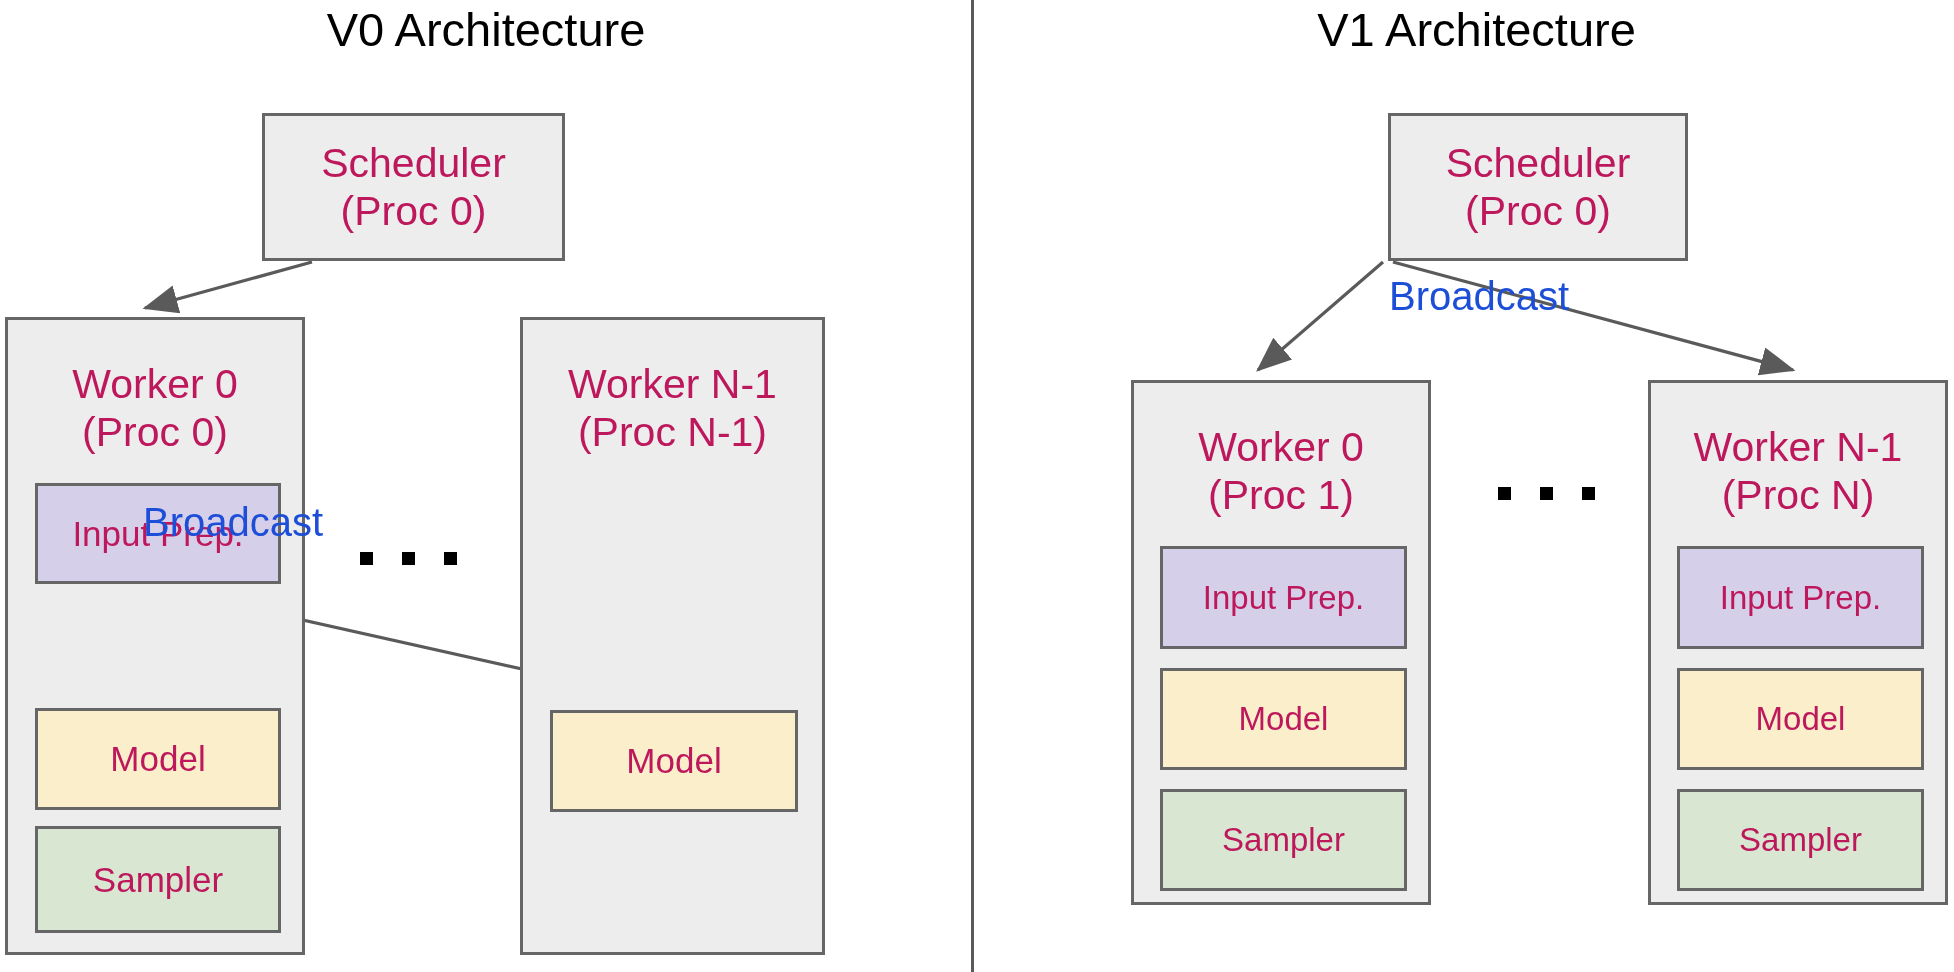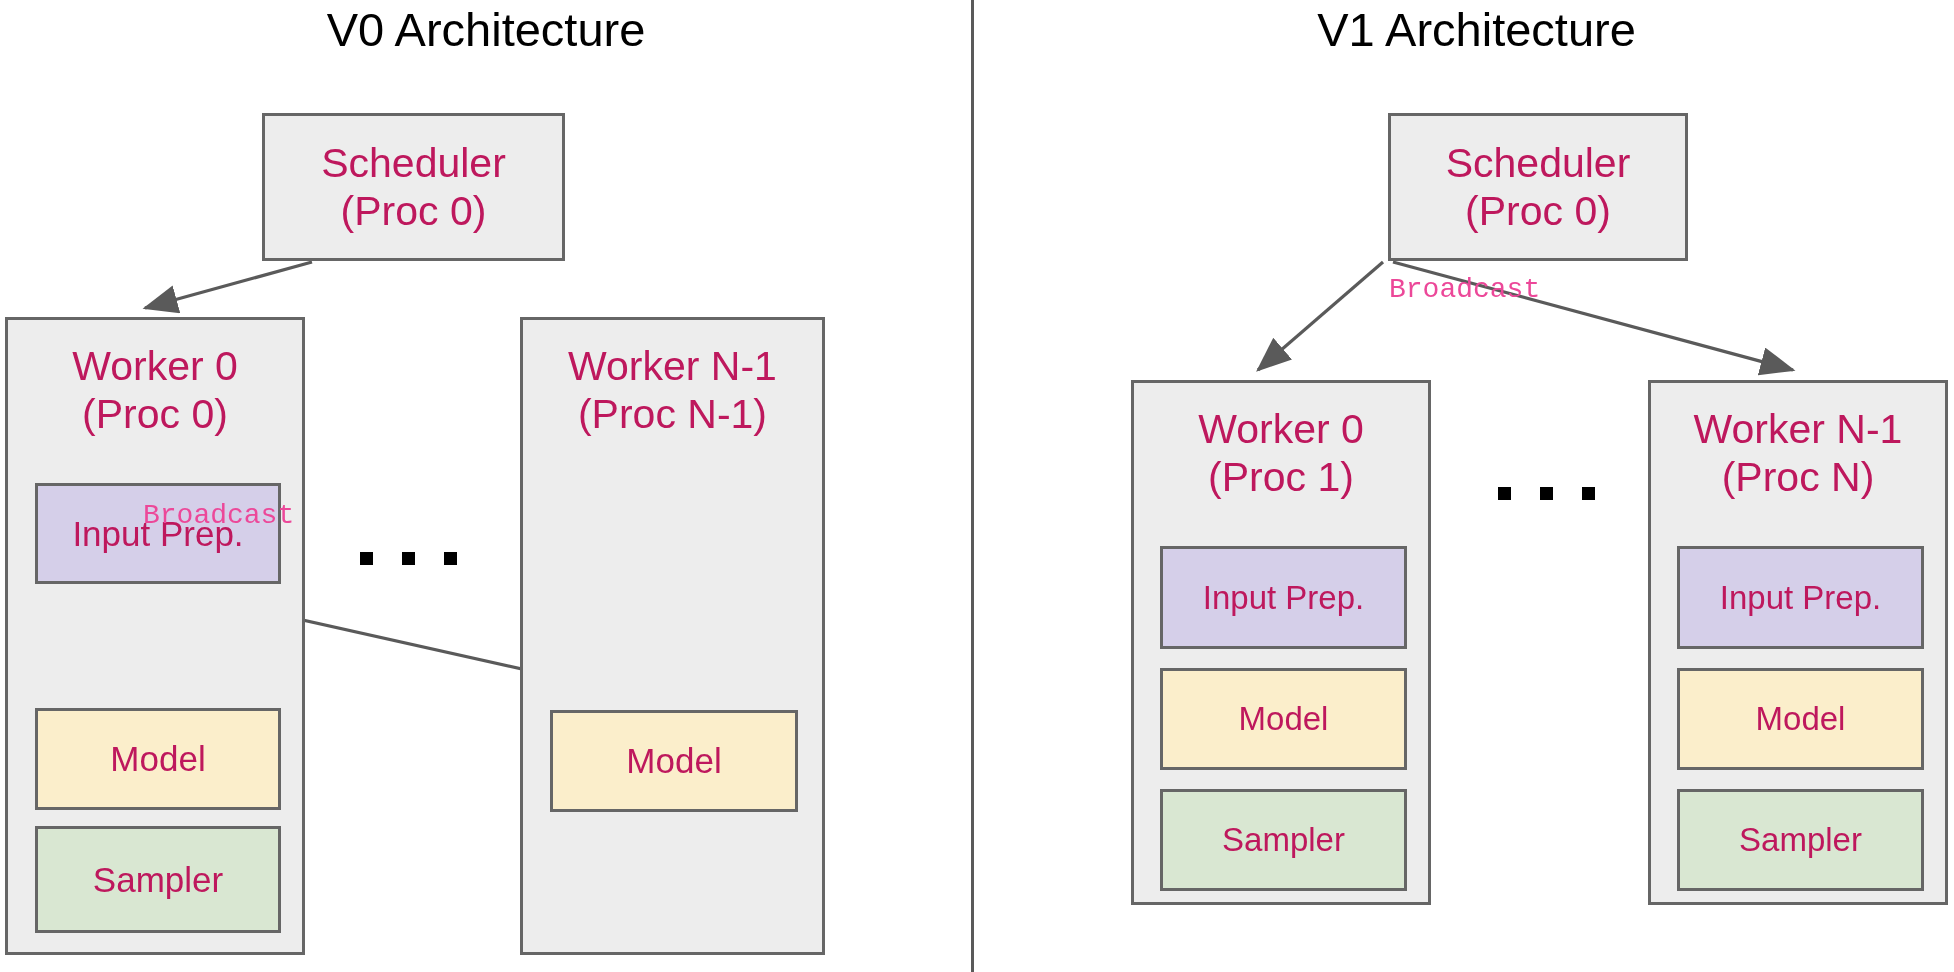--- a/index.html
+++ b/index.html
@@ -66,21 +66,21 @@
     background: #ededed;
   }
   .scheduler-box {
     justify-content: center;
     font-size: 41px;
   }
   .worker-box {
     justify-content: flex-start;
     font-size: 41px;
   }
-  .worker-box > .box-label { margin-top: 22px; }
+  .worker-box > .box-label { margin-top: 40px; }
 
   
   .inner-box {
     justify-content: center;
     align-items: center;
     font-size: 35px;
   }
   .inner-input  { background: #d5cfe9; }
   .inner-model  { background: #fbeecb; }
   .inner-sampler{ background: #d9e7d2; align-items: center; }
@@ -96,24 +96,23 @@
   }
   .ellipsis i {
     display: block;
     width: 13px;
     height: 13px;
     background: #000000;
   }
 
   .edge-label {
     position: absolute;
-    font-size: 28px;
-    color: #ec4899;
+    font-size: 40px;
+    color: #1d4ed8;
     white-space: nowrap;
-    font-family: Liberation Mono, monospace;
   }
 
   svg.arrows {
     position: absolute;
     top: 0;
     left: 0;
     width: 100%;
     height: 972px;
     overflow: visible;
     pointer-events: none;

